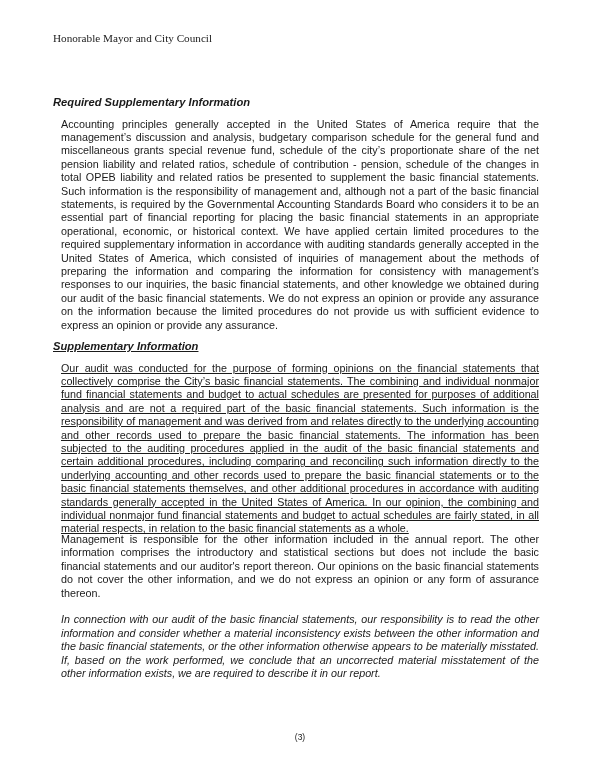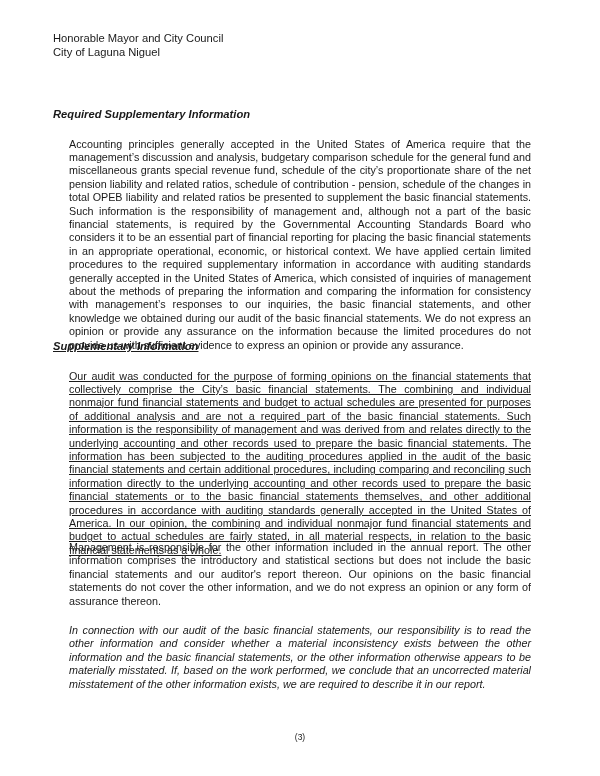--- a/index.html
+++ b/index.html
@@ -1,33 +1,32 @@
 <!DOCTYPE html>
 <html><head>
 <meta charset="utf-8">
 <style>
   html, body { margin: 0; padding: 0; background: #ffffff; }
   body { width: 600px; height: 776px; position: relative; overflow: hidden;
          font-family: "Liberation Sans", sans-serif; color: #1a1a1a; }
-  .addressee { position: absolute; left: 53px; top: 32px; font-size: 11.2px; line-height: 13.5px; }
+  .addressee { position: absolute; left: 53px; top: 32px; font-size: 11.2px; line-height: 13.5px; font-family: Liberation Serif, serif; }
   .section { position: absolute; left: 53px; width: 494px; }
   .heading { font-weight: bold; font-style: italic; font-size: 11.2px; line-height: 13.5px; margin: 0 0 2px 0; }
-  .para { font-size: 10.75px; line-height: 13.4px; text-align: justify; margin: 16px; }
+  .para { font-size: 10.75px; line-height: 13.4px; text-align: justify; margin: 8px; }
   .para + .para { margin-top: 13.4px; font-style: italic; }
-  #sec-rsi { top: 108px; }
+  #sec-rsi { top: 96px; }
   #sec-si { top: 340px; text-decoration: underline; }
   #sec-oi { top: 525px; }
   .page-number { position: absolute; left: 0; width: 600px; top: 732px; text-align: center; font-size: 8.5px; }
 </style>
 </head>
 <body>
 
 <div class="addressee">
   <div>Honorable Mayor and City Council</div>
-  <div>City of Laguna Niguel</div>
 </div>
 
 <div class="section" id="sec-rsi">
   <p class="heading">Required Supplementary Information</p>
   <p class="para">Accounting principles generally accepted in the United States of America require that the management’s discussion and analysis, budgetary comparison schedule for the general fund and miscellaneous grants special revenue fund, schedule of the city’s proportionate share of the net pension liability and related ratios, schedule of contribution - pension, schedule of the changes in total OPEB liability and related ratios be presented to supplement the basic financial statements. Such information is the responsibility of management and, although not a part of the basic financial statements, is required by the Governmental Accounting Standards Board who considers it to be an essential part of financial reporting for placing the basic financial statements in an appropriate operational, economic, or historical context. We have applied certain limited procedures to the required supplementary information in accordance with auditing standards generally accepted in the United States of America, which consisted of inquiries of management about the methods of preparing the information and comparing the information for consistency with management’s responses to our inquiries, the basic financial statements, and other knowledge we obtained during our audit of the basic financial statements. We do not express an opinion or provide any assurance on the information because the limited procedures do not provide us with sufficient evidence to express an opinion or provide any assurance.</p>
 </div>
 
 <div class="section" id="sec-si">
   <p class="heading">Supplementary Information</p>
   <p class="para">Our audit was conducted for the purpose of forming opinions on the financial statements that collectively comprise the City’s basic financial statements. The combining and individual nonmajor fund financial statements and budget to actual schedules are presented for purposes of additional analysis and are not a required part of the basic financial statements. Such information is the responsibility of management and was derived from and relates directly to the underlying accounting and other records used to prepare the basic financial statements. The information has been subjected to the auditing procedures applied in the audit of the basic financial statements and certain additional procedures, including comparing and reconciling such information directly to the underlying accounting and other records used to prepare the basic financial statements or to the basic financial statements themselves, and other additional procedures in accordance with auditing standards generally accepted in the United States of America. In our opinion, the combining and individual nonmajor fund financial statements and budget to actual schedules are fairly stated, in all material respects, in relation to the basic financial statements as a whole.</p>

